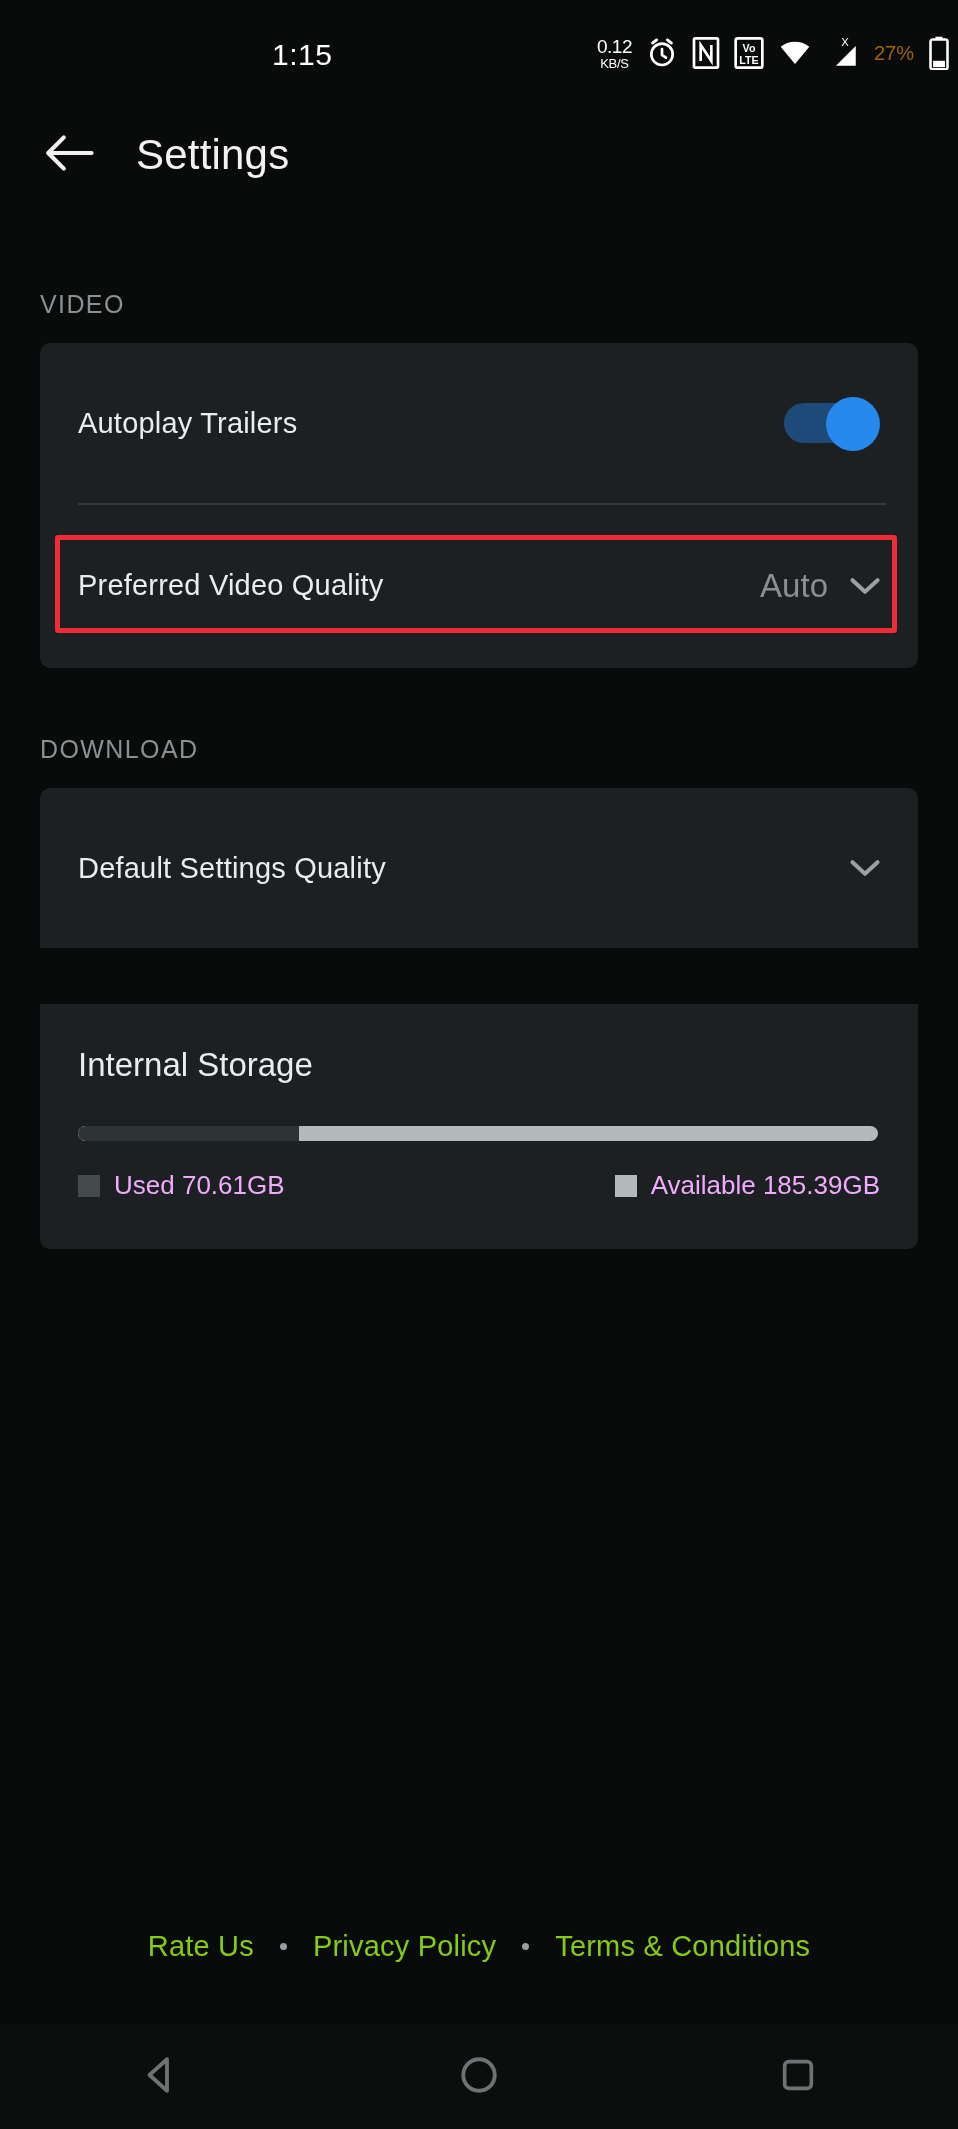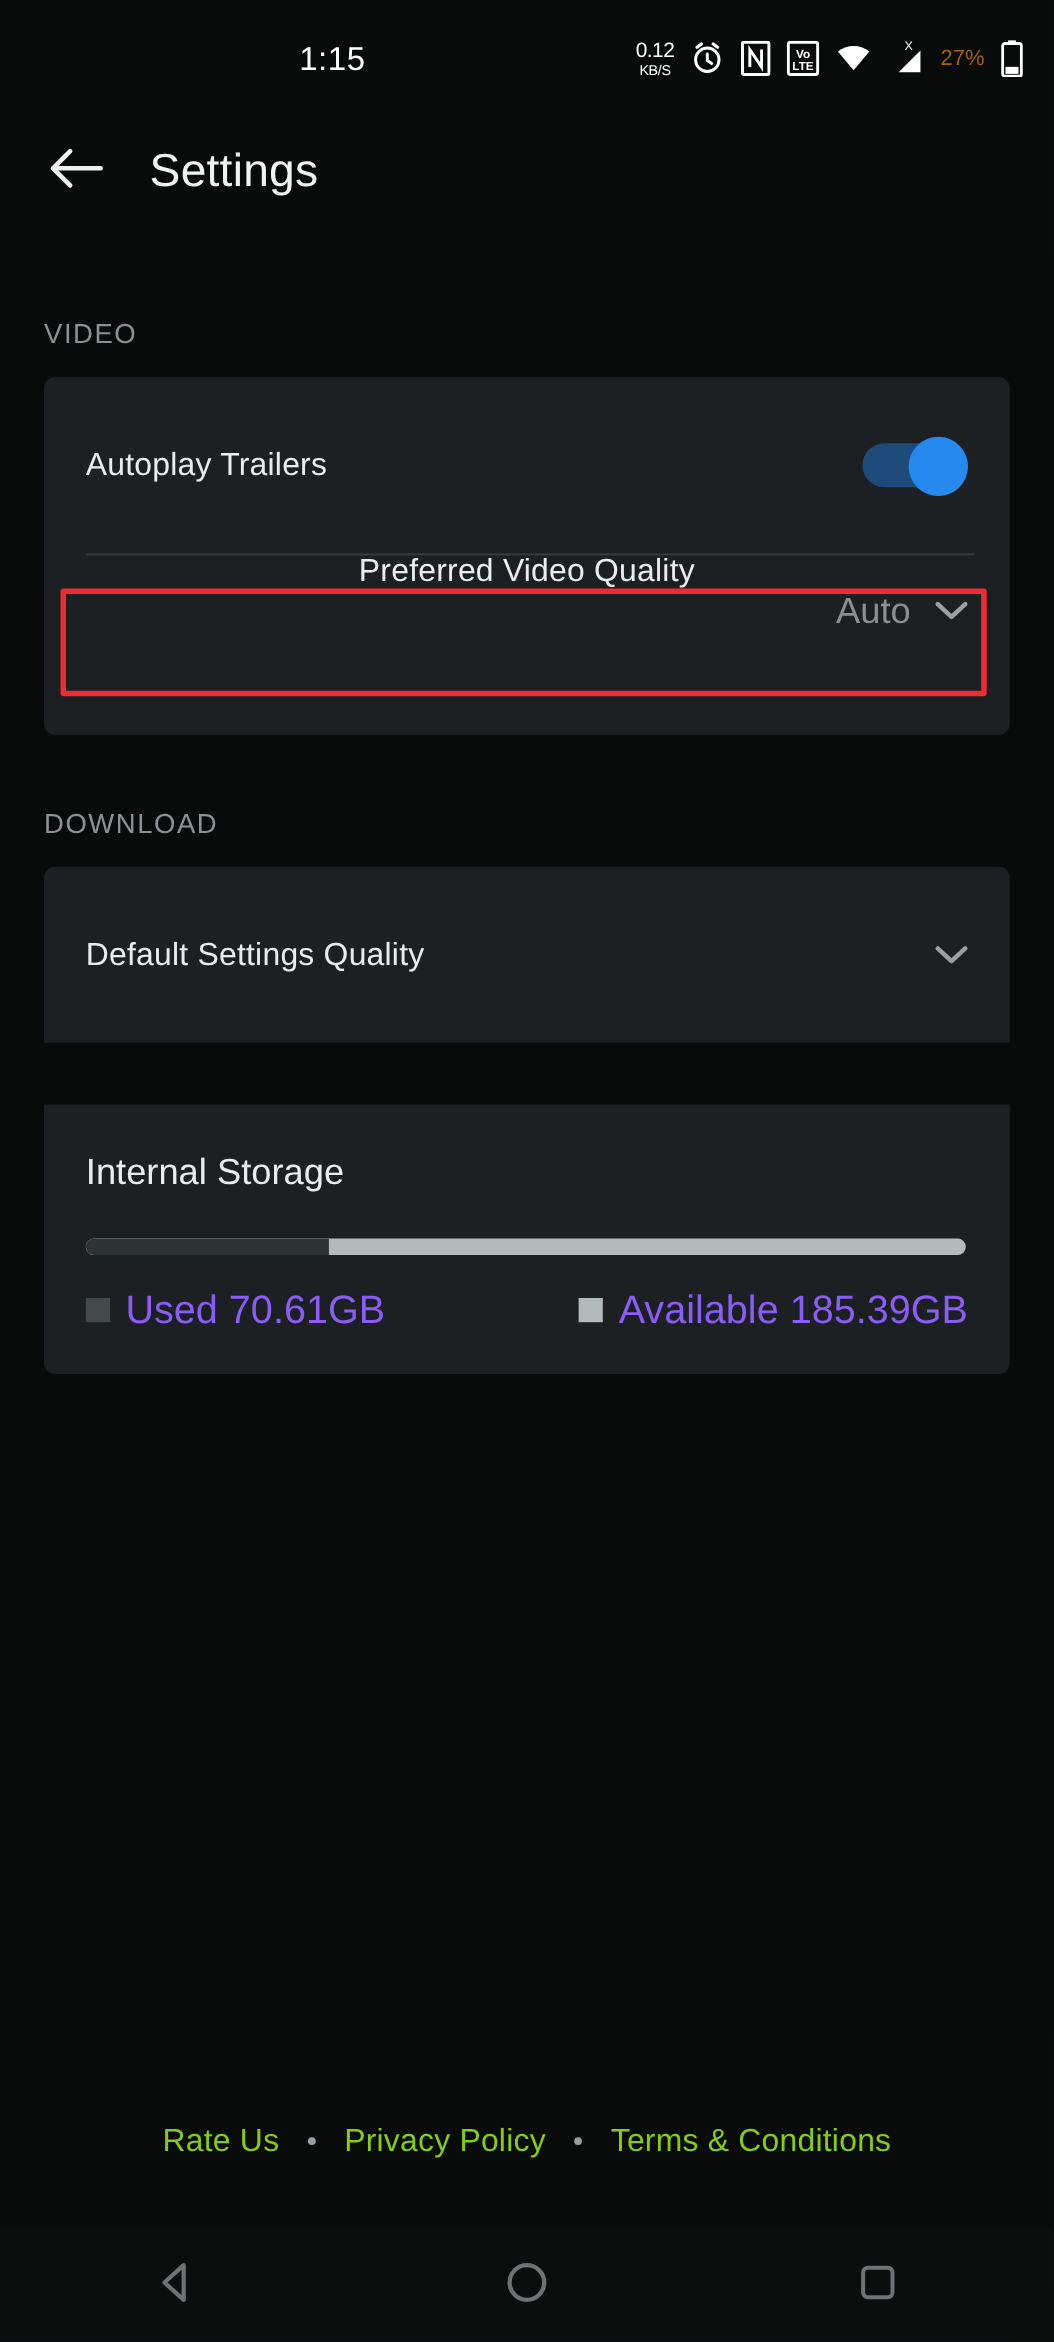--- a/index.html
+++ b/index.html
@@ -22,21 +22,21 @@
     display: flex; align-items: center;
     color: #ffffff;
   }
   .status-time {
     position: absolute; left: 272px; top: 40px;
     font-size: 30px; line-height: 30px;
     letter-spacing: 0.5px;
     color: #ffffff;
   }
   .status-icons {
-    position: absolute; right: 27px; top: 36px;
+    position: absolute; right: 8px; top: 36px;
     display: flex; align-items: center; gap: 14px;
   }
   .netspeed {
     display: flex; flex-direction: column;
     align-items: center; justify-content: center;
     line-height: 1; color:#fff;
   }
   .netspeed .ns-top { font-size: 19px; letter-spacing: -0.5px; }
   .netspeed .ns-bot { font-size: 13px; letter-spacing: -0.3px; margin-top: 1px;}
   .ico { display:flex; align-items:center; justify-content:center; }
@@ -141,21 +141,21 @@
   .storage-legend {
     position: absolute; left: 38px; top: 166px;
     width: 802px;
     display: flex; align-items: center;
   }
   .legend-item { display: flex; align-items: center; gap: 14px; }
   .legend-item.right { margin-left: auto; padding-left: 37px; }
   .sw { width: 22px; height: 22px; display:block; }
   .sw.used { background: #44494c; }
   .sw.avail { background: #b2babb; }
-  .legend-text { font-size: 36px; color: #8b5cf6; }
+  .legend-text { font-size: 26px; color: #f0abfc; }
 
   
   .highlight {
     position: absolute;
     border: 5px solid #ef2b36;
     border-radius: 3px;
     pointer-events: none;
   }
 
   
@@ -270,21 +270,21 @@
       <span class="row-right">
         <span class="toggle">
           <span class="track"></span>
           <span class="thumb"></span>
         </span>
       </span>
     </div>
 
     <div class="divider" style="top:160px;"></div>
 
-    <div class="row" style="height:165px;flex-direction:column;">
+    <div class="row" style="height:165px;">
       <span class="row-label">Preferred Video Quality</span>
       <span class="row-right">
         <span class="row-value">Auto</span>
         <span class="chev">
           <svg width="30" height="20" viewBox="0 0 18 12">
             <path d="M1.5 2.5 L9 9.5 L16.5 2.5" stroke="#9aa0a4" stroke-width="2.4" fill="none" stroke-linecap="round" stroke-linejoin="round"></path>
           </svg>
         </span>
       </span>
     </div>

